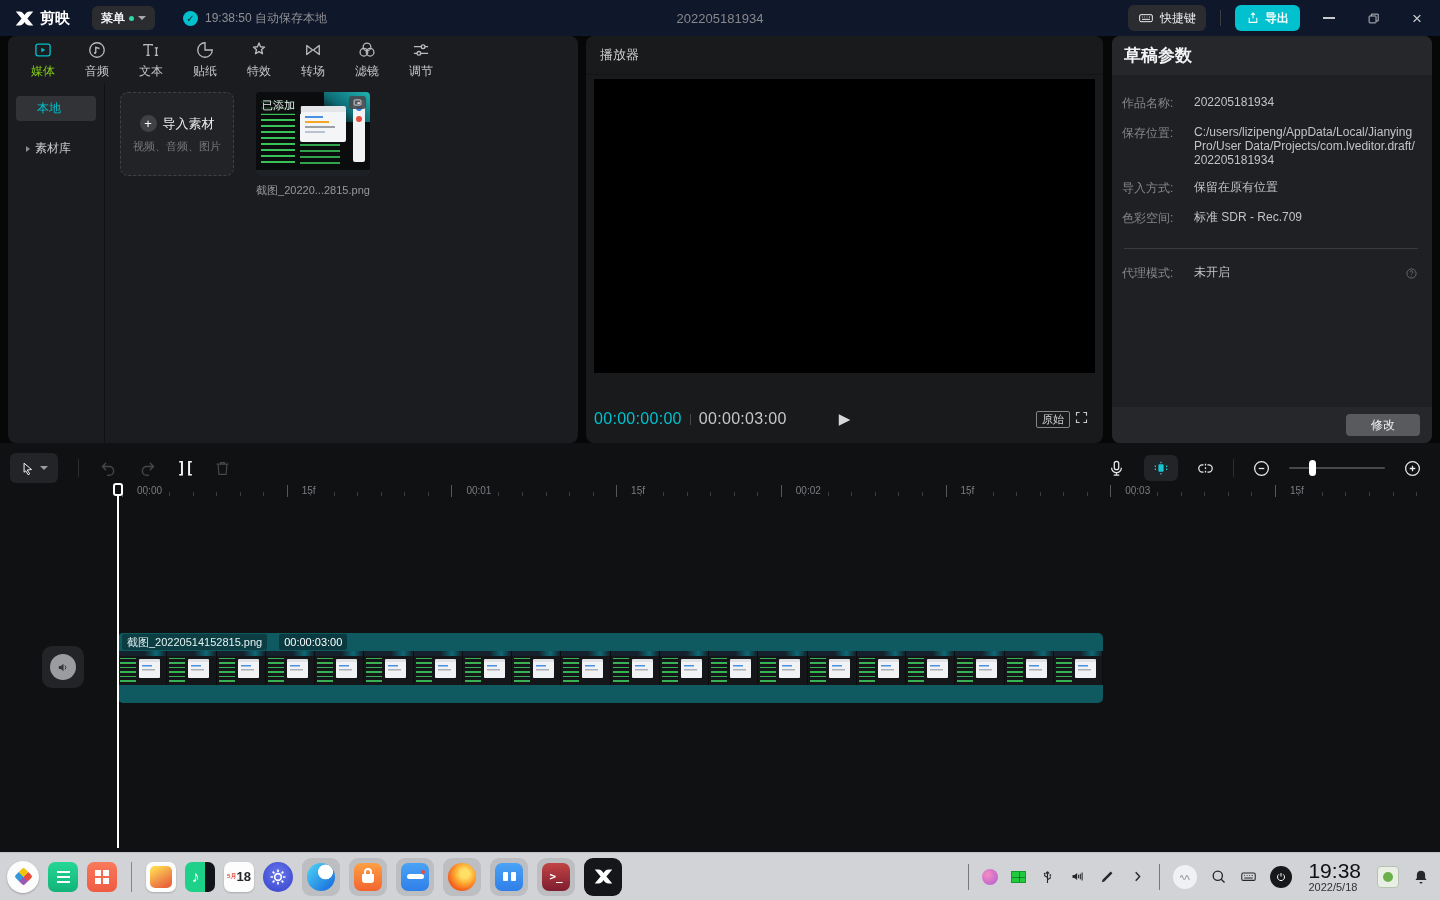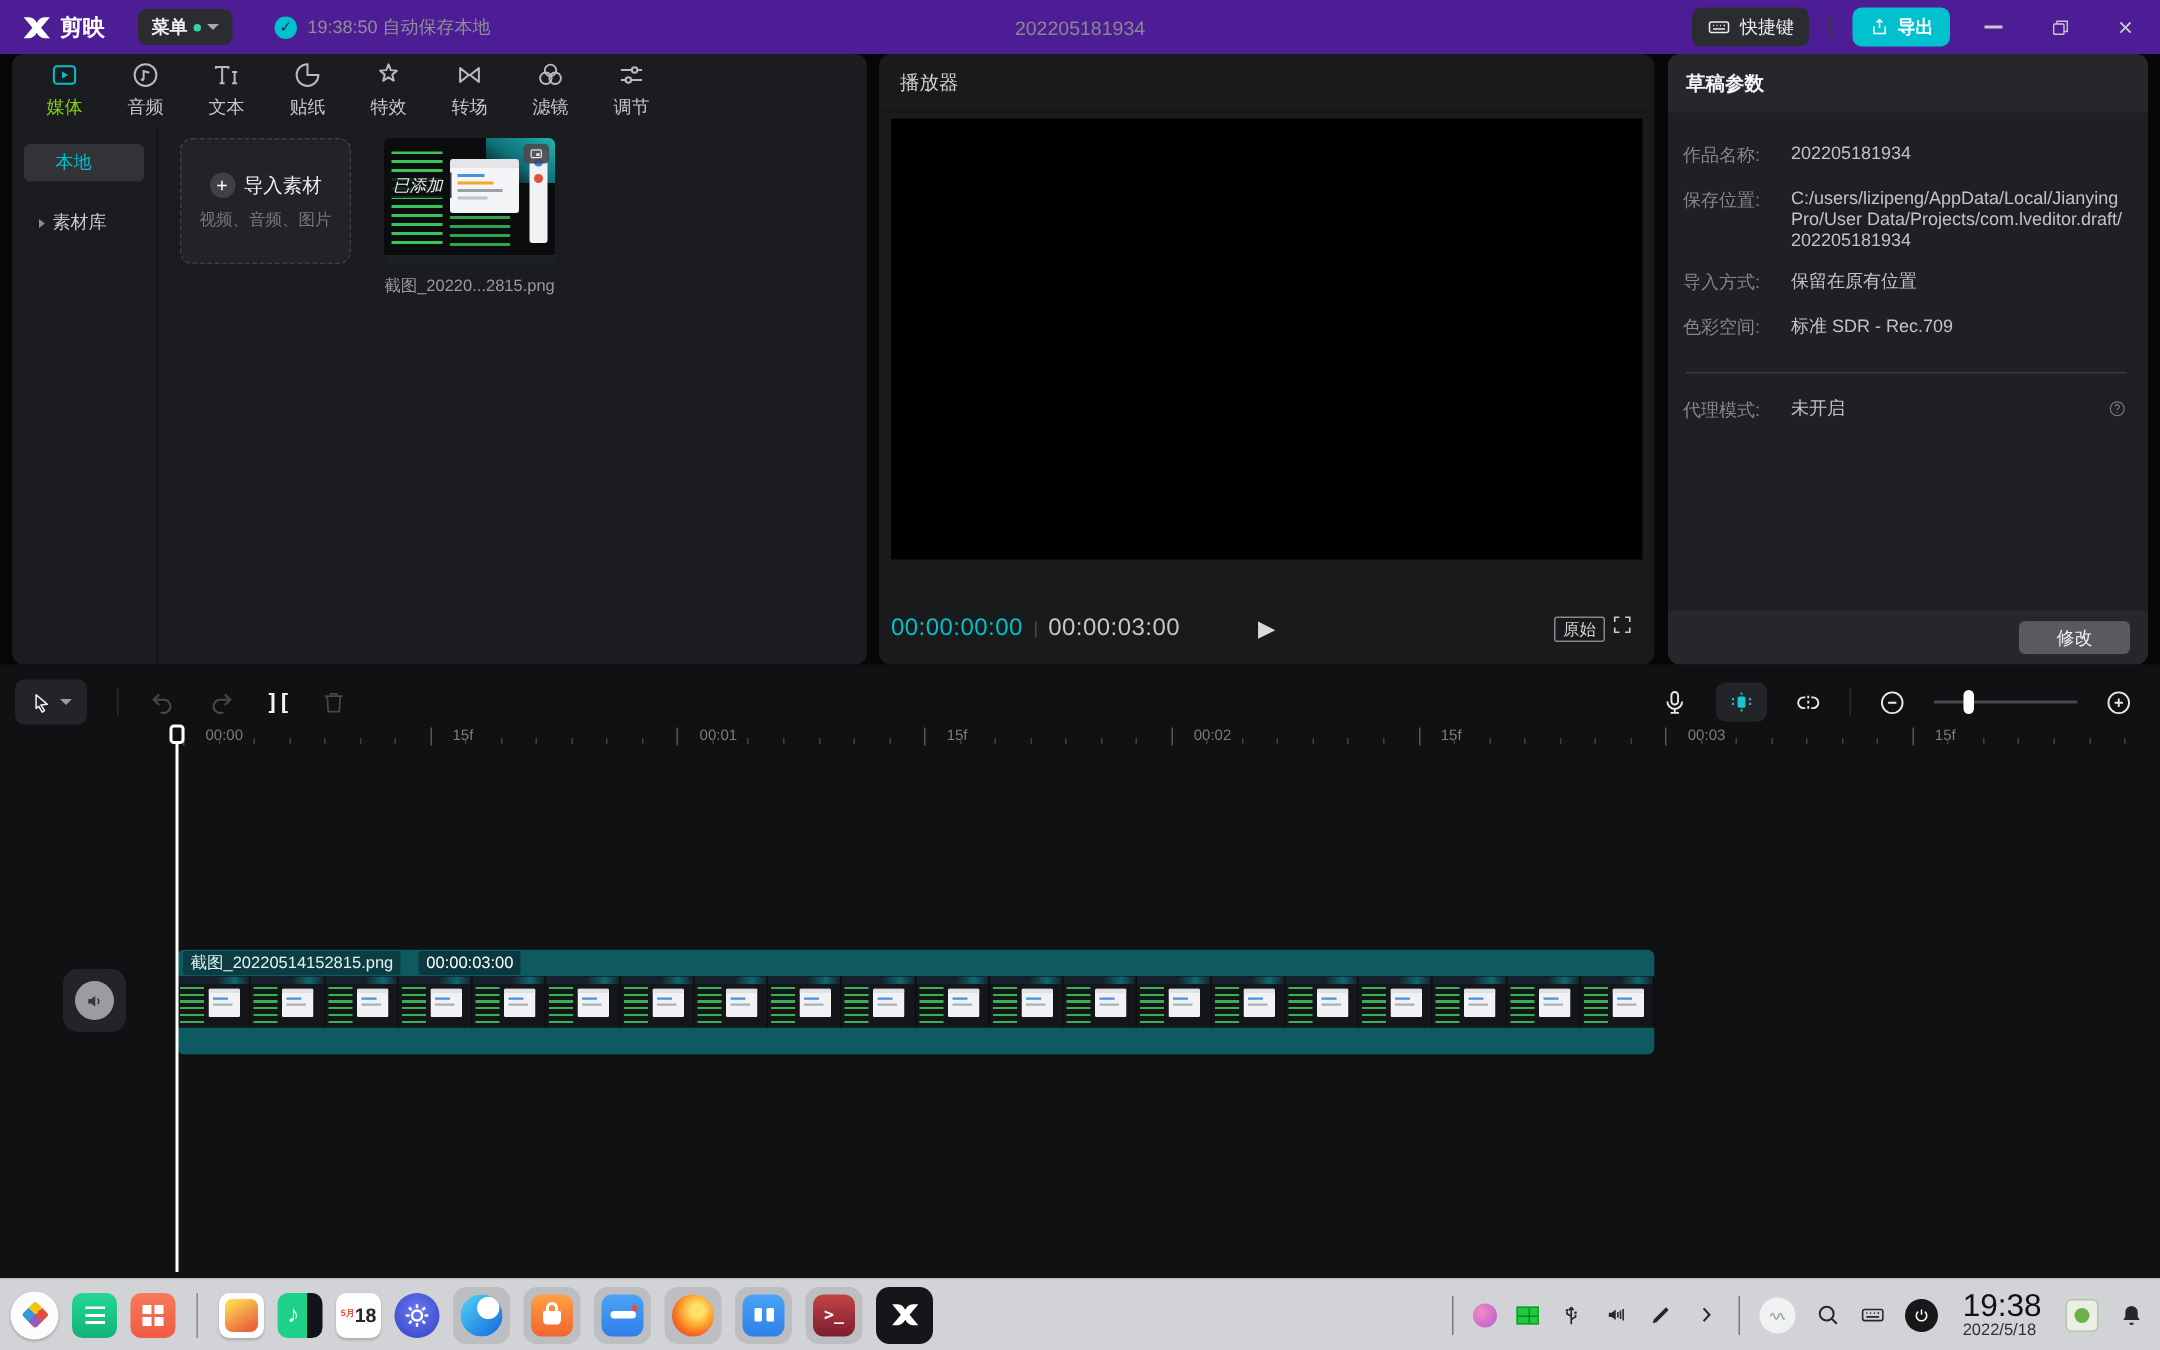--- a/index.html
+++ b/index.html
@@ -2,21 +2,21 @@
 <html><head>
 <meta charset="utf-8">
 <style>
   *{margin:0;padding:0;box-sizing:border-box;}
   html,body{width:1440px;height:900px;overflow:hidden;background:#070708;
     font-family:"Liberation Sans","DejaVu Sans",sans-serif;}
   i{font-style:normal;display:inline-flex;}
   svg{display:block;}
 
   
-  .titlebar{position:absolute;left:0;top:0;width:1440px;height:36px;background:#4c1d95;
+  .titlebar{position:absolute;left:0;top:0;width:1440px;height:36px;background:#0f172a;
     display:flex;align-items:center;color:#eceded;}
   .tb-left{display:flex;align-items:center;padding-left:14px;}
   .logo{display:flex;align-items:center;gap:5px;font-size:15px;font-weight:bold;color:#fff;}
   .logo i svg{width:21px;height:21px;color:#fff;}
   .menu-btn{display:flex;align-items:center;margin-left:22px;height:24px;background:#2b2c30;
     border:none;border-radius:6px;padding:0 9px;color:#f0f1f2;font-size:12px;font-weight:bold;gap:4px;cursor:pointer;}
   .menu-dot{width:5px;height:5px;border-radius:50%;background:#2bd9a6;}
   .caret-dn{width:0;height:0;border-left:4px solid transparent;border-right:4px solid transparent;border-top:4px solid #a8a9ac;}
   .autosave{display:flex;align-items:center;gap:7px;margin-left:28px;font-size:12px;color:#8f9093;}
   .check-circ{width:15px;height:15px;border-radius:50%;background:#00c1cd;color:#0c2d30;font-size:10px;
@@ -70,22 +70,22 @@
     background:repeating-linear-gradient(180deg,rgba(62,214,96,.75) 0 2px,rgba(0,0,0,0) 2px 6px);}
   .sh-dialog{position:absolute;left:44px;top:14px;width:46px;height:36px;background:#f4f5f6;border-radius:2px;
     background-image:linear-gradient(#e3e5e8,#e3e5e8),linear-gradient(#4a90e2,#4a90e2),linear-gradient(#f5a623,#f5a623),linear-gradient(#9aa0a6,#9aa0a6),linear-gradient(#b9c2d0,#b9c2d0);
     background-repeat:no-repeat;
     background-size:100% 6px,18px 2px,24px 2px,30px 2px,20px 2px;
     background-position:0 0,5px 10px,5px 15px,5px 20px,5px 25px;}
   .sh-side{position:absolute;right:5px;top:8px;bottom:14px;width:12px;background:#f1f2f4;border-radius:2px;}
   .sh-side::before{content:"";position:absolute;left:3px;top:5px;width:6px;height:6px;border-radius:50%;background:#2f80ed;}
   .sh-side::after{content:"";position:absolute;left:3px;top:16px;width:6px;height:6px;border-radius:50%;background:#e74c3c;}
   .sh-task{position:absolute;left:0;right:0;bottom:0;height:6px;background:#1d2126;}
-  .added-badge{position:absolute;left:0;top:23px;background:rgba(12,13,15,.82);color:#e9eaeb;
-    font-size:11px;padding:1px 6px;font-style:italic;}
+  .added-badge{position:absolute;left:0;top:5px;background:rgba(12,13,15,.82);color:#e9eaeb;
+    font-size:11px;padding:1px 6px;}
   .pip-ic{position:absolute;right:4px;top:4px;width:17px;height:13px;background:rgba(72,74,78,.92);
     border-radius:3px;color:#e2e3e5;display:flex;align-items:center;justify-content:center;}
   .pip-ic svg{width:11px;height:9px;}
   .media-filename{margin-top:7px;text-align:center;font-size:11px;color:#98999c;width:114px;}
 
   
   .player-head{height:39px;display:flex;align-items:center;padding-left:14px;font-size:13px;color:#cfd0d2;
     border-bottom:1px solid #131416;}
   .video{position:absolute;left:8px;top:43px;width:501px;height:294px;background:#000;}
   .player-controls{position:absolute;left:8px;right:8px;top:368px;height:30px;display:flex;align-items:center;}
@@ -95,21 +95,21 @@
   .pc-total{color:#c6c7c9;letter-spacing:.3px;}
   .play-btn{position:absolute;left:50%;transform:translateX(-50%);color:#d8d9db;font-size:15px;cursor:pointer;}
   .pc-right{position:absolute;right:6px;display:flex;align-items:center;gap:4px;}
   .quality{border:1px solid #85868a;border-radius:2px;color:#d5d6d8;font-size:11px;padding:0 5px;height:17px;
     display:flex;align-items:center;cursor:pointer;}
   .fs-ic{color:#c9cacc;cursor:pointer;}
   .fs-ic svg{width:15px;height:15px;}
 
   
   .draft-head{height:39px;background:#26272a;border-radius:8px 8px 0 0;display:flex;align-items:center;
-    padding-left:12px;font-size:13px;font-weight:bold;color:#f2f3f4;}
+    padding-left:12px;font-size:17px;font-weight:bold;color:#f2f3f4;}
   .draft-body{padding:20px 12px 0 10px;}
   .drow{display:flex;margin-bottom:13px;}
   .dlabel{width:72px;flex-shrink:0;font-size:12px;color:#85868a;}
   .dvalue{font-size:12px;color:#c2c3c5;width:228px;word-break:break-all;line-height:1.17;}
   .draft-divider{height:1px;background:#3a3b3e;margin:21px 2px 16px 2px;}
   .proxy-row{display:flex;align-items:flex-start;position:relative;}
   .q-ic{position:absolute;right:2px;top:1px;color:#76777b;}
   .q-ic svg{width:13px;height:13px;}
   .draft-foot{position:absolute;left:0;right:0;bottom:0;height:36px;background:#26272a;border-radius:0 0 8px 8px;}
   .modify-btn{position:absolute;right:12px;top:7px;width:74px;height:22px;background:#595a5e;border:none;

